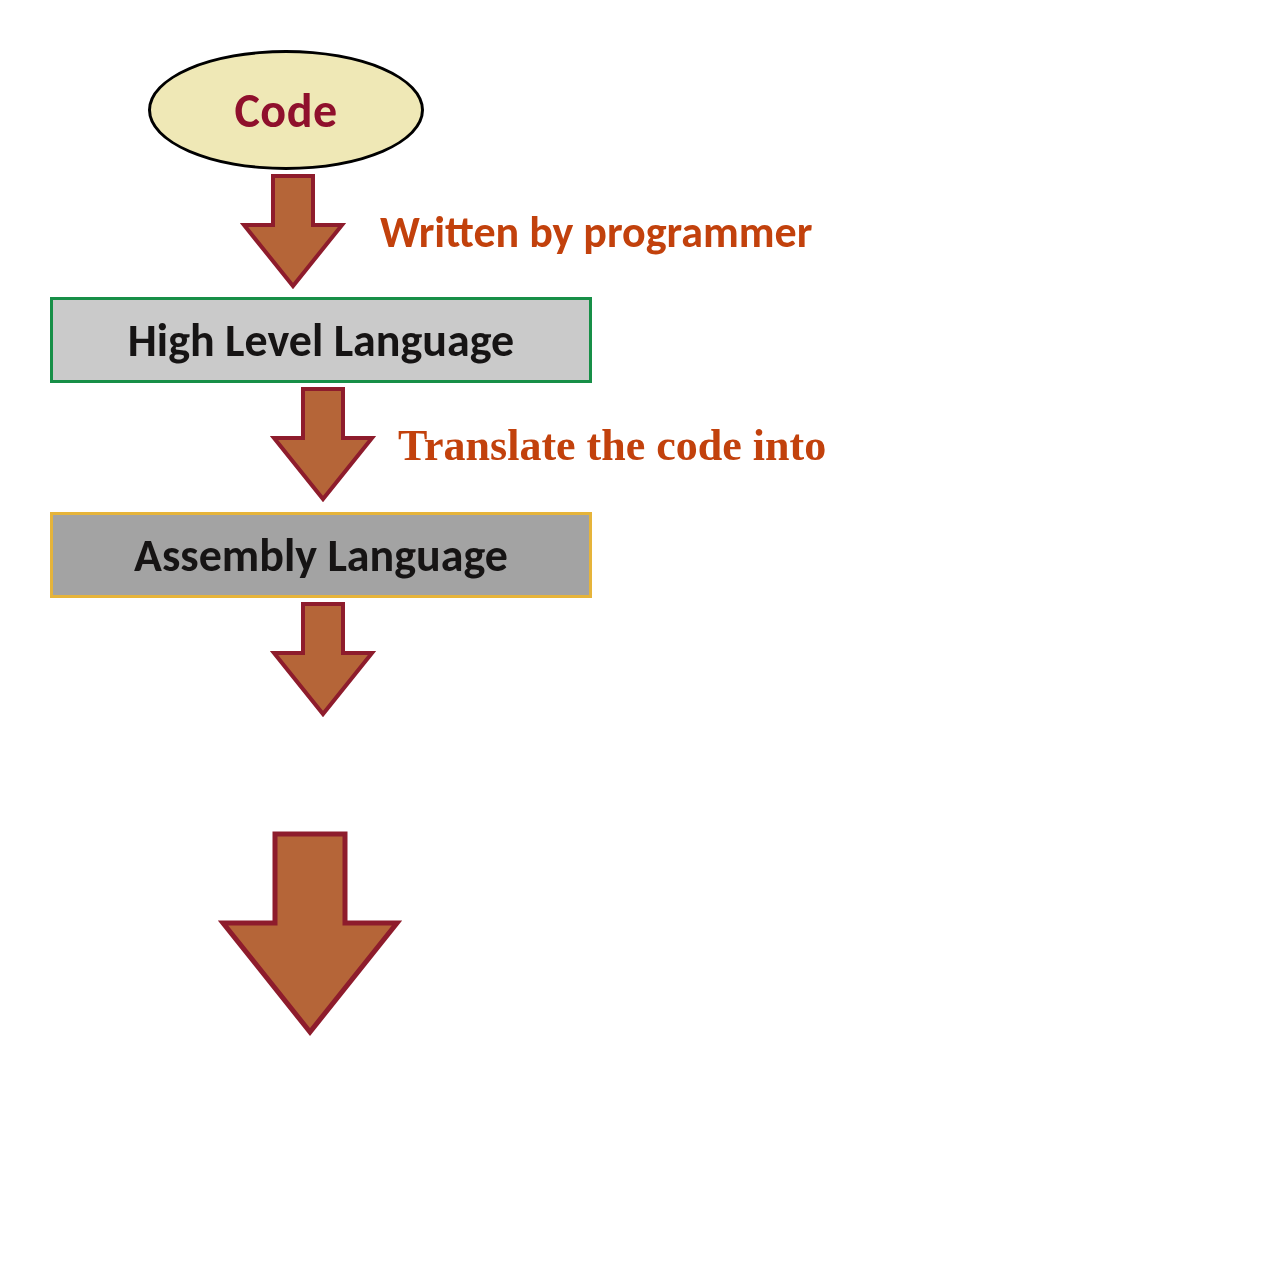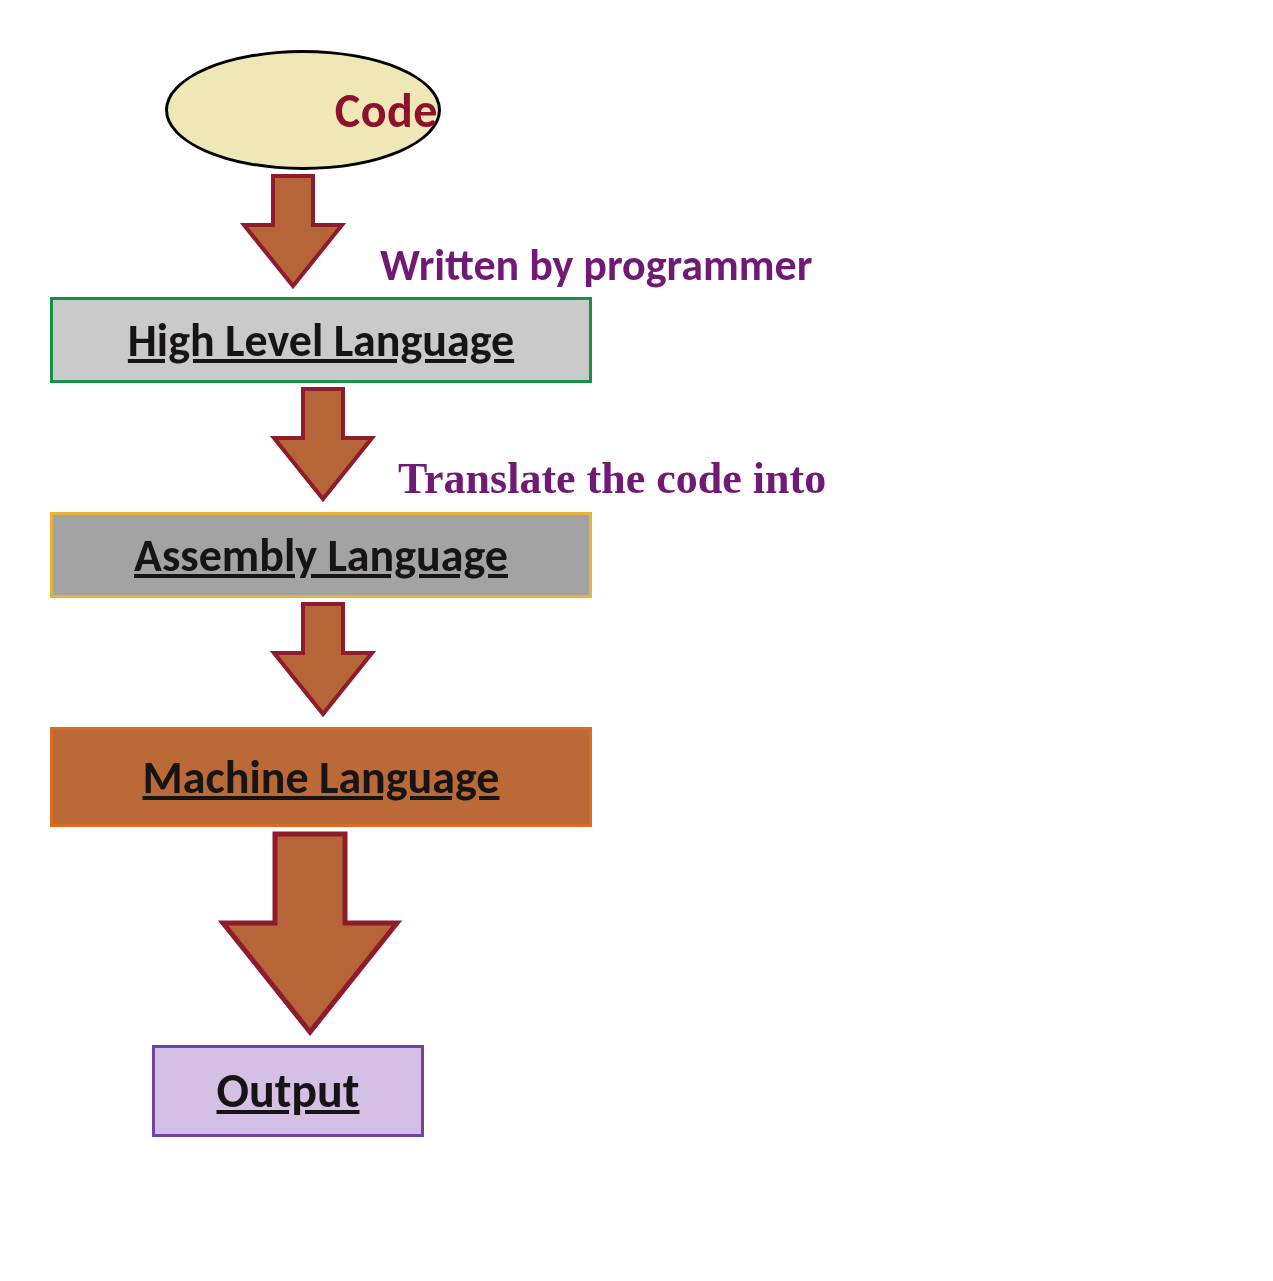--- a/index.html
+++ b/index.html
@@ -30,43 +30,41 @@
     border: 3px solid #000;
     color: #8f102c;
     font-size: 48px;
     letter-spacing: 0.5px;
   }
   .rect {
     font-size: 46px;
     color: #161414;
     line-height: 1;
     padding: 0 10px;
-    text-decoration: underline;
   }
   .rect.hll { background: #cacaca; border: 3px solid #178f47; }
   .rect.asm { background: #a3a3a3; border: 3px solid #e6b43a; }
   .rect.mach { background: #bb6a37; border: 3px solid #df6b1e; }
   .rect.out { background: #d4c0e4; border: 3px solid #7343a3; font-size: 48px; }
   .edge-label {
     position: absolute;
-    color: #701a75;
+    color: #c2410c;
     font-weight: 700;
     white-space: nowrap;
-    margin-top: 33px;
   }
   .arrow {
     position: absolute;
   }
 </style>
 </head>
 <body>
 
 <div class="canvas">
 
-  <div class="node ellipse" style="left:165px; top:50px; width:276px; height:120px;justify-content:flex-end;">
+  <div class="node ellipse" style="left:148px; top:50px; width:276px; height:120px;">
     <span>Code</span>
   </div>
 
   <svg class="arrow" style="left:238px; top:170px; width:110px; height:120px;" viewBox="0 0 110 120">
     <path d="M35 6 L75 6 L75 55 L104 55 L55 116 L6 55 L35 55 Z" fill="#b56538" stroke="#8e1c2c" stroke-width="4"></path>
   </svg>
   <div class="edge-label" style="left:380px; top:205px; font-size:44px;">Written by programmer</div>
 
   <div class="node rect hll" style="left:50px; top:297px; width:542px; height:86px;">
     <span>High Level Language</span>
@@ -78,25 +76,19 @@
   <div class="edge-label" style="left:398px; top:420px; font-size:44px;font-family:Liberation Serif, serif;">Translate the code into</div>
 
   <div class="node rect asm" style="left:50px; top:512px; width:542px; height:86px;">
     <span>Assembly Language</span>
   </div>
 
   <svg class="arrow" style="left:268px; top:598px; width:110px; height:120px;" viewBox="0 0 110 120">
     <path d="M35 6 L75 6 L75 55 L104 55 L55 116 L6 55 L35 55 Z" fill="#b56538" stroke="#8e1c2c" stroke-width="4"></path>
   </svg>
 
-  <div class="node rect mach" style="left:50px; top:727px; width:542px; height:100px;">
-    <span>Machine Language</span>
-  </div>
 
   <svg class="arrow" style="left:215px; top:828px; width:190px; height:210px;" viewBox="0 0 190 210">
     <path d="M60 6 L130 6 L130 95 L182 95 L95 204 L8 95 L60 95 Z" fill="#b56538" stroke="#8e1c2c" stroke-width="5"></path>
   </svg>
 
-  <div class="node rect out" style="left:152px; top:1045px; width:272px; height:92px;">
-    <span>Output</span>
-  </div>
 
 </div>
 
 </body></html>

